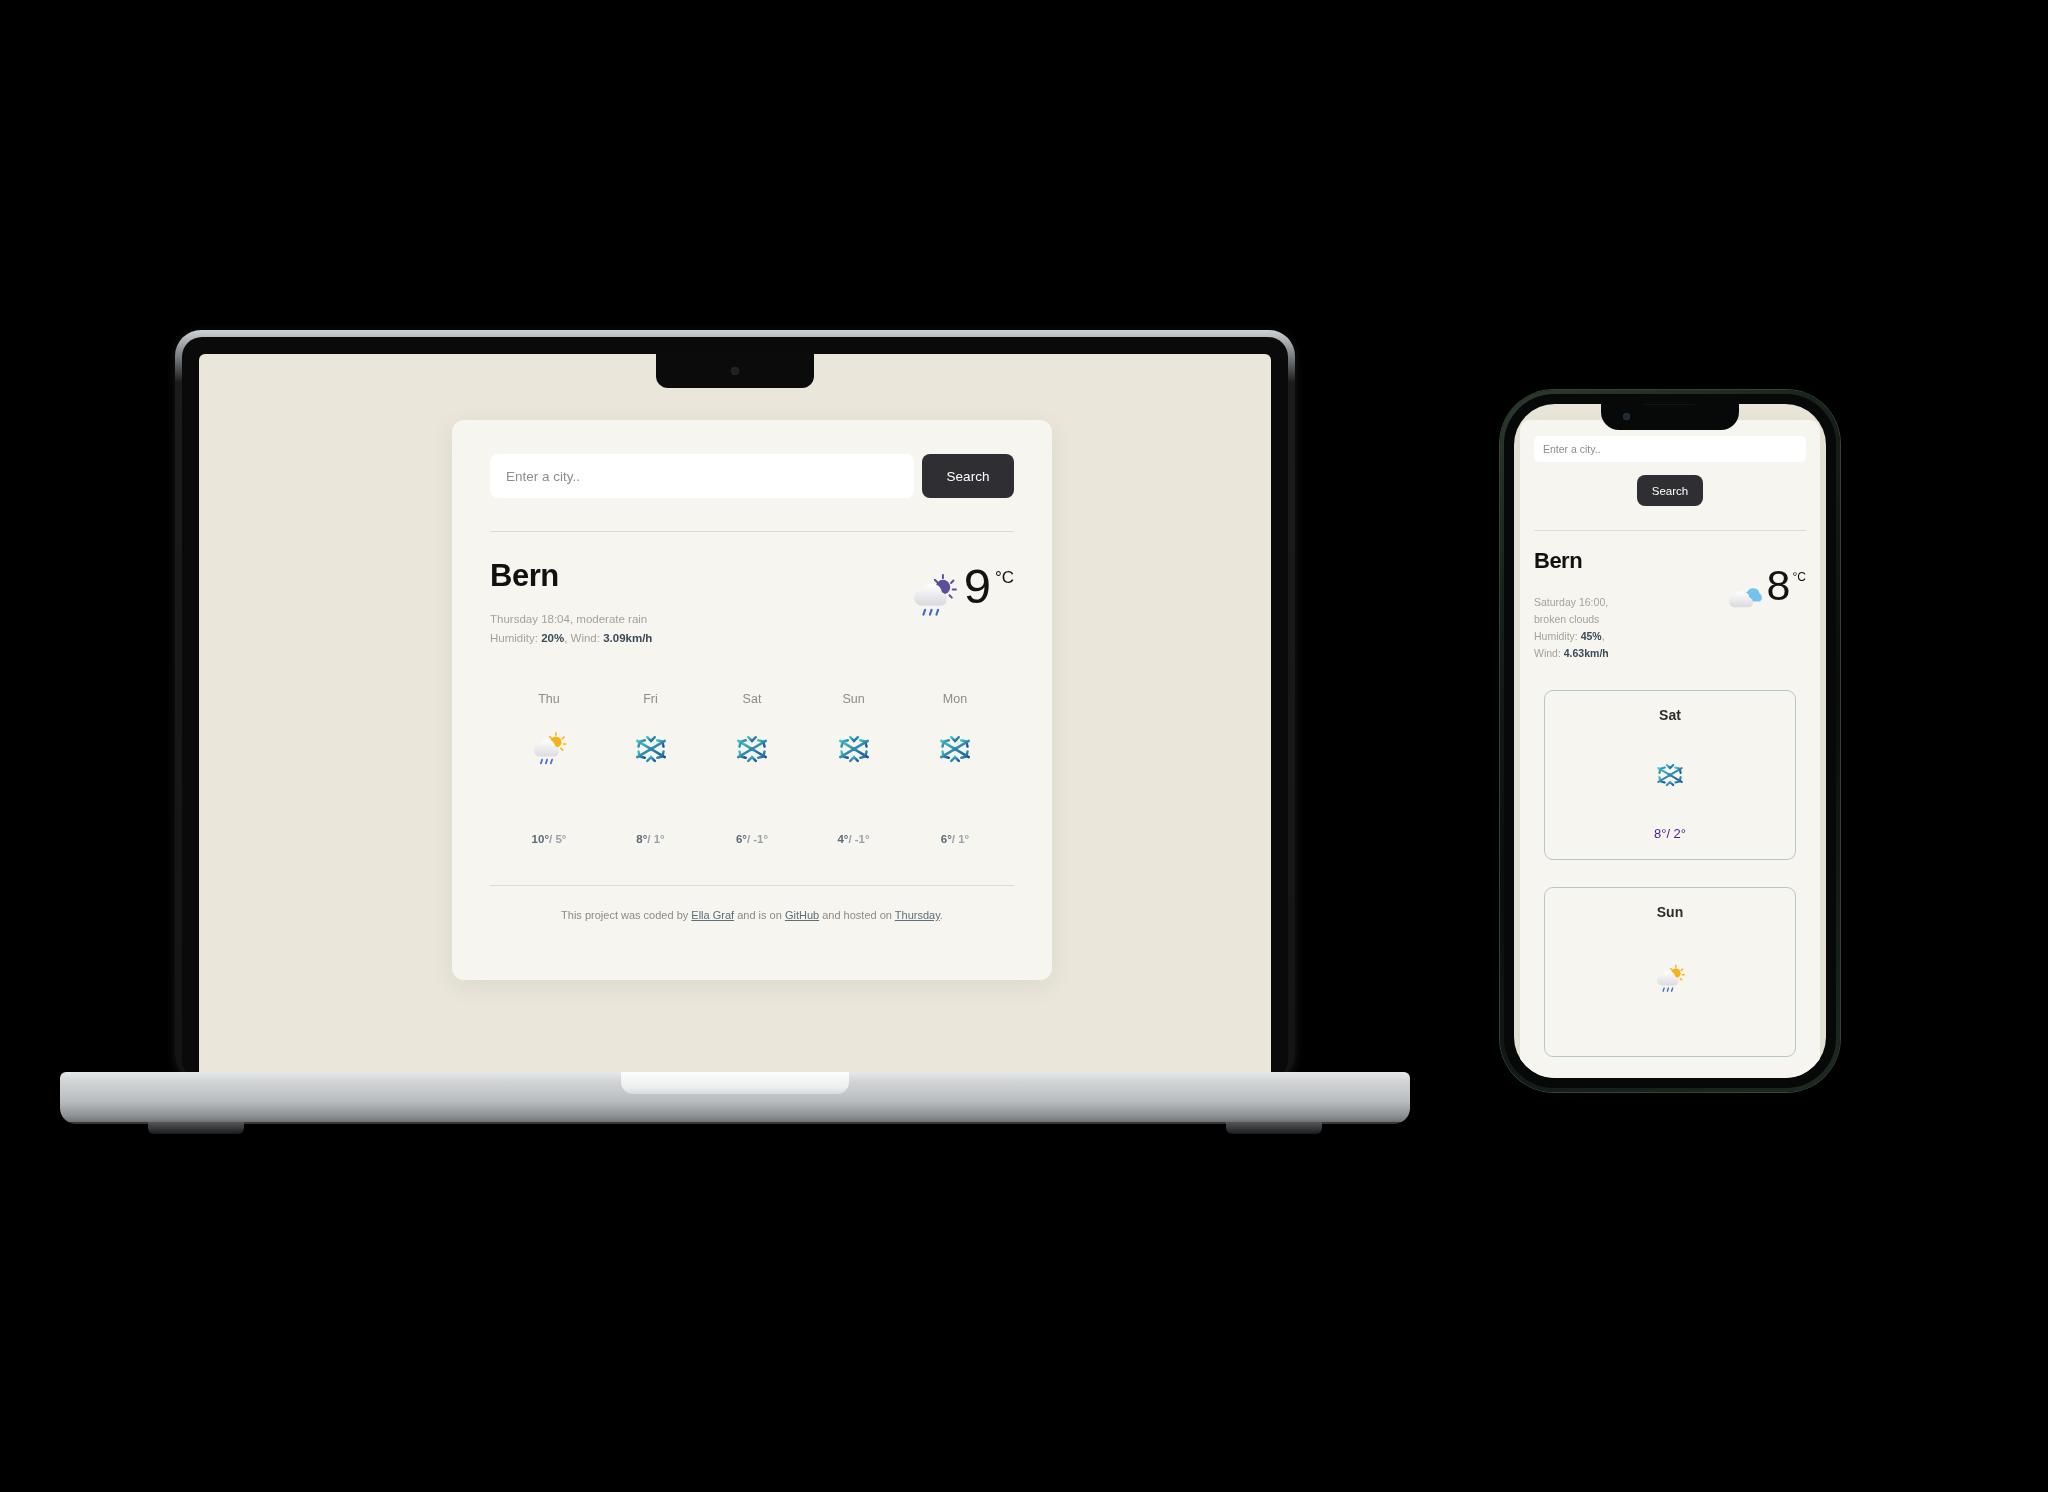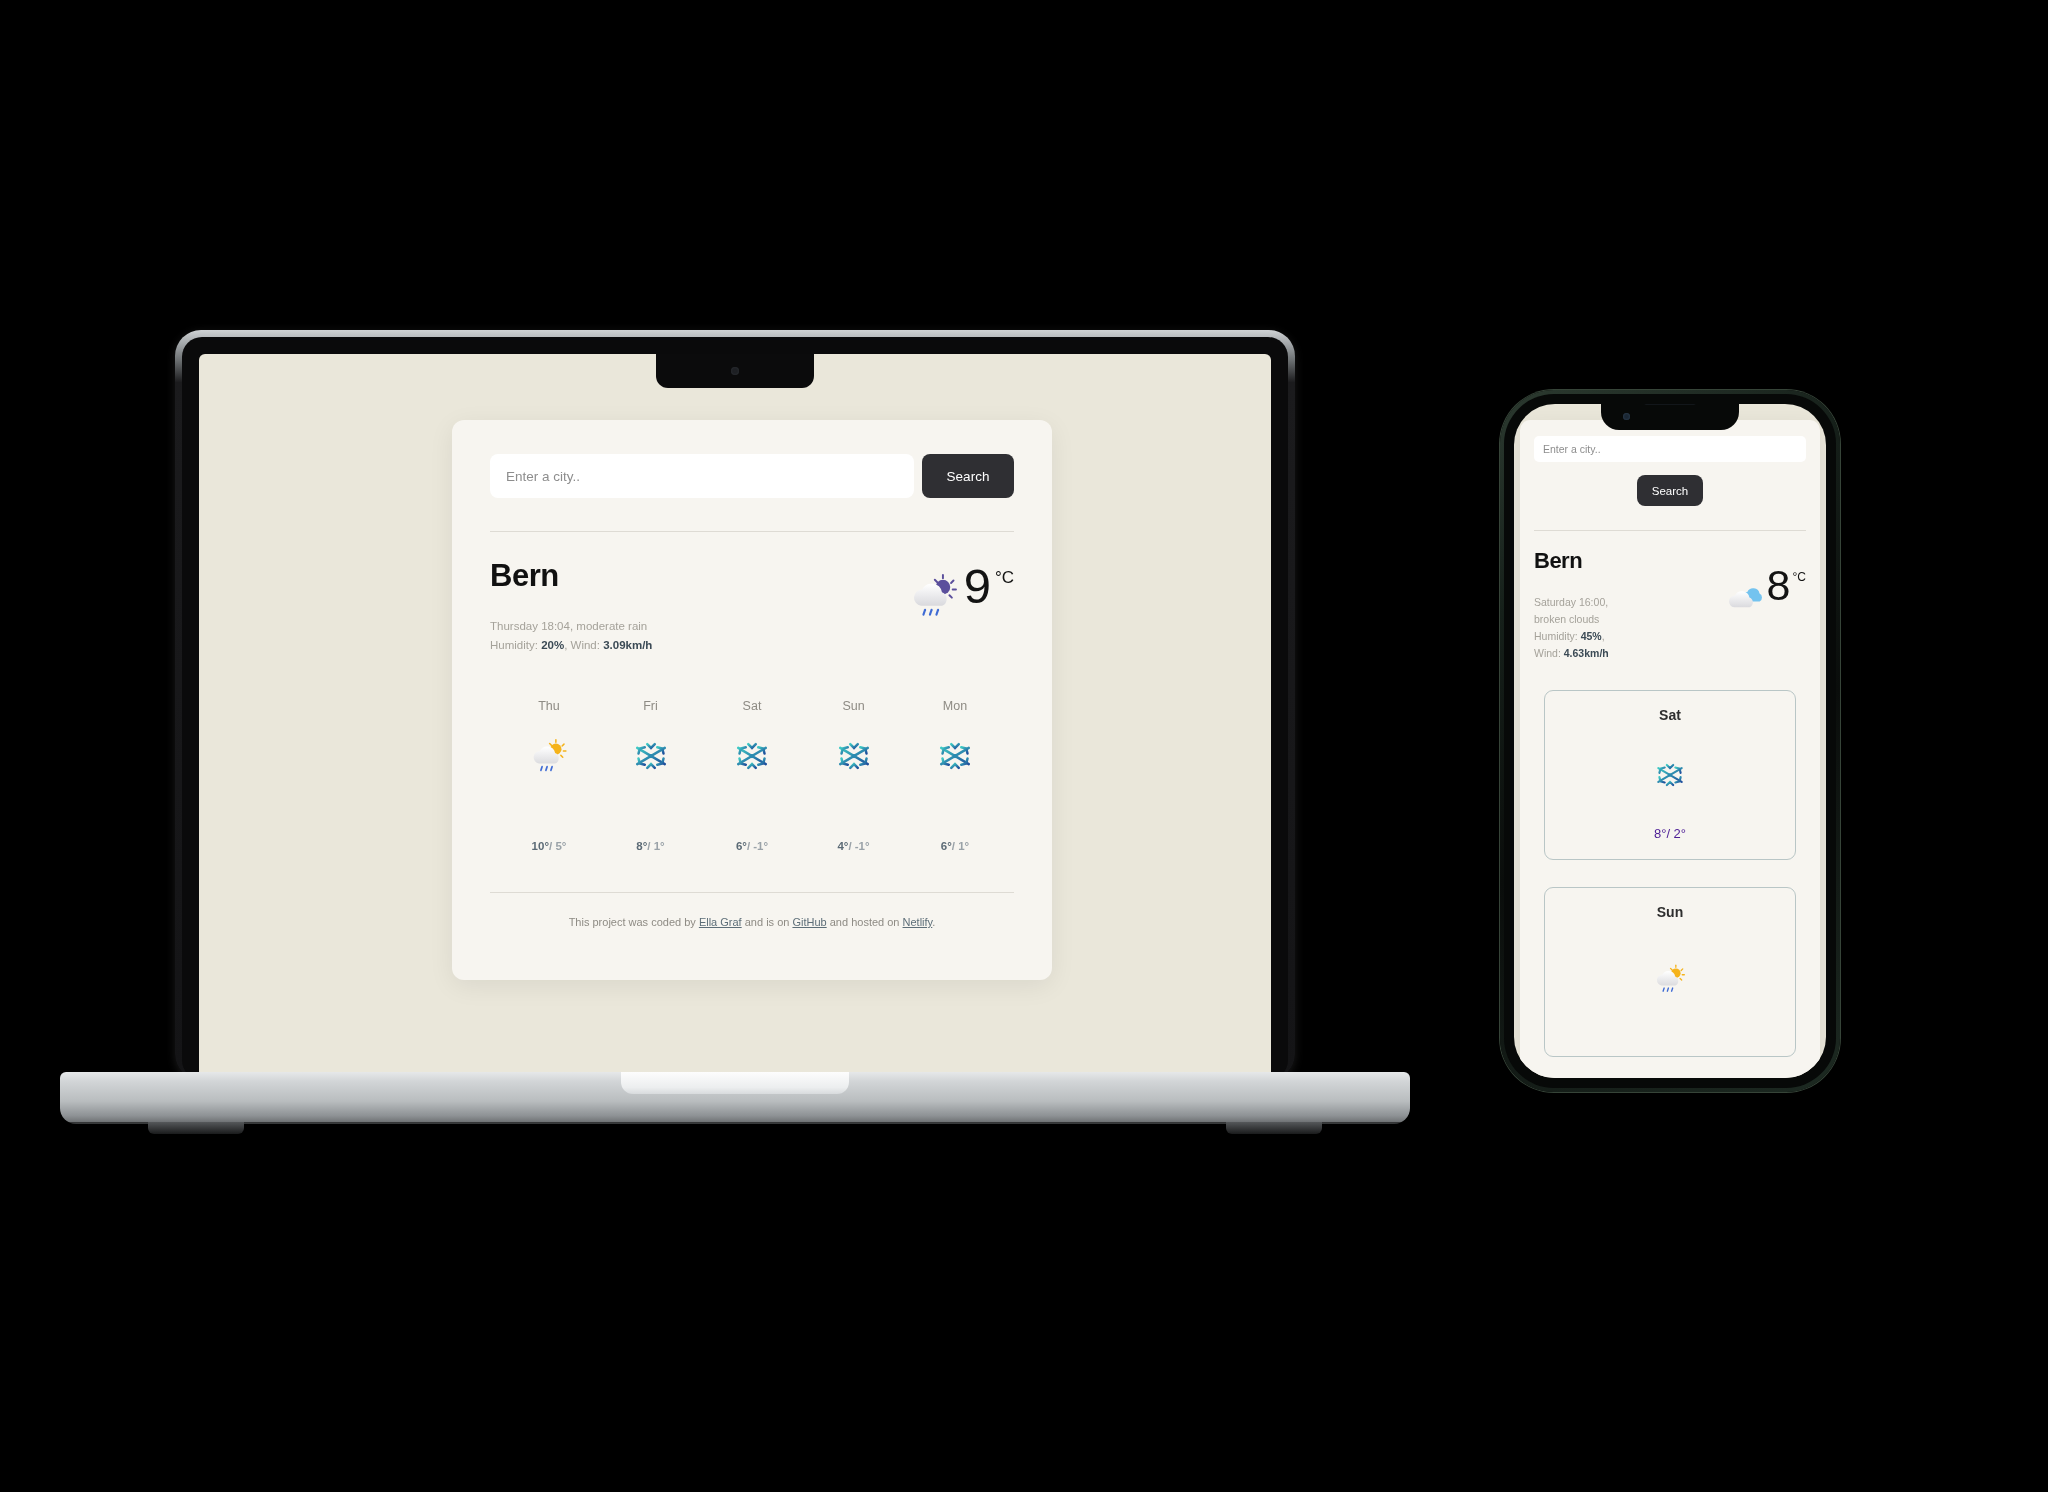--- a/index.html
+++ b/index.html
@@ -96,21 +96,21 @@
 
   
   .lp-app{ position:absolute; left:253px; top:66px; width:600px; height:560px; border-radius:12px; }
   .lp-pad{ padding:34px 38px 0 38px; }
   .lp-search-row{ height:44px; }
   .lp-input{ font-size:13.5px; padding:0 16px; margin-right:8px; }
   .lp-btn{ width:92px; font-size:13.5px; }
   .lp-div1{ margin:33px 0 0 0; }
   .lp-headrow{ display:flex; align-items:flex-start; justify-content:space-between; padding-top:26px; }
   .lp-city{ font-size:31px; }
-  .lp-meta{ font-size:11.5px; line-height:1.65; margin-top:23px; }
+  .lp-meta{ font-size:11.5px; line-height:1.65; margin-top:16px; }
   .lp-tempwrap{ display:flex; align-items:flex-start; gap:4px; padding-top:4px; }
   .lp-icon{ width:52px; height:52px; margin-top:8px; }
   .lp-temp{ font-size:49px; }
   .lp-unit{ font-size:17px; margin-top:6px; }
   .lp-forecast{ display:flex; justify-content:space-between; padding:44px 16px 0 16px; }
   .lp-col{ display:flex; flex-direction:column; align-items:center; width:86px; }
   .lp-daylabel{ font-size:12.5px; }
   .lp-dayicon{ width:40px; height:40px; margin:23px 0 24px 0; }
   .lp-daytemps{ font-size:11.5px; }
   .lp-div2{ margin-top:40px; }
@@ -362,21 +362,21 @@
                   <div class="day-temps lp-daytemps">
                     <span>6°</span><span class="lo">/ </span><span class="lo">1°</span>
                   </div>
                 </div>
 
               </div>
 
               <hr class="divider lp-div2">
 
               <div class="footer-txt lp-footer">
-                <span>This project was coded by </span><a href="#">Ella Graf</a><span> and is on </span><a href="#">GitHub</a><span> and hosted on </span><a href="#">Netlify</a><span>.</span>
+                <span>This project was coded by </span><a href="#">Ella Graf</a><span> and is on </span><a href="#">GitHub</a><span> and hosted on </span><a href="#">Thursday</a><span>.</span>
               </div>
 
             </div>
           </div>
 
         </div>
       </div>
     </div>
 
     <div class="base">

